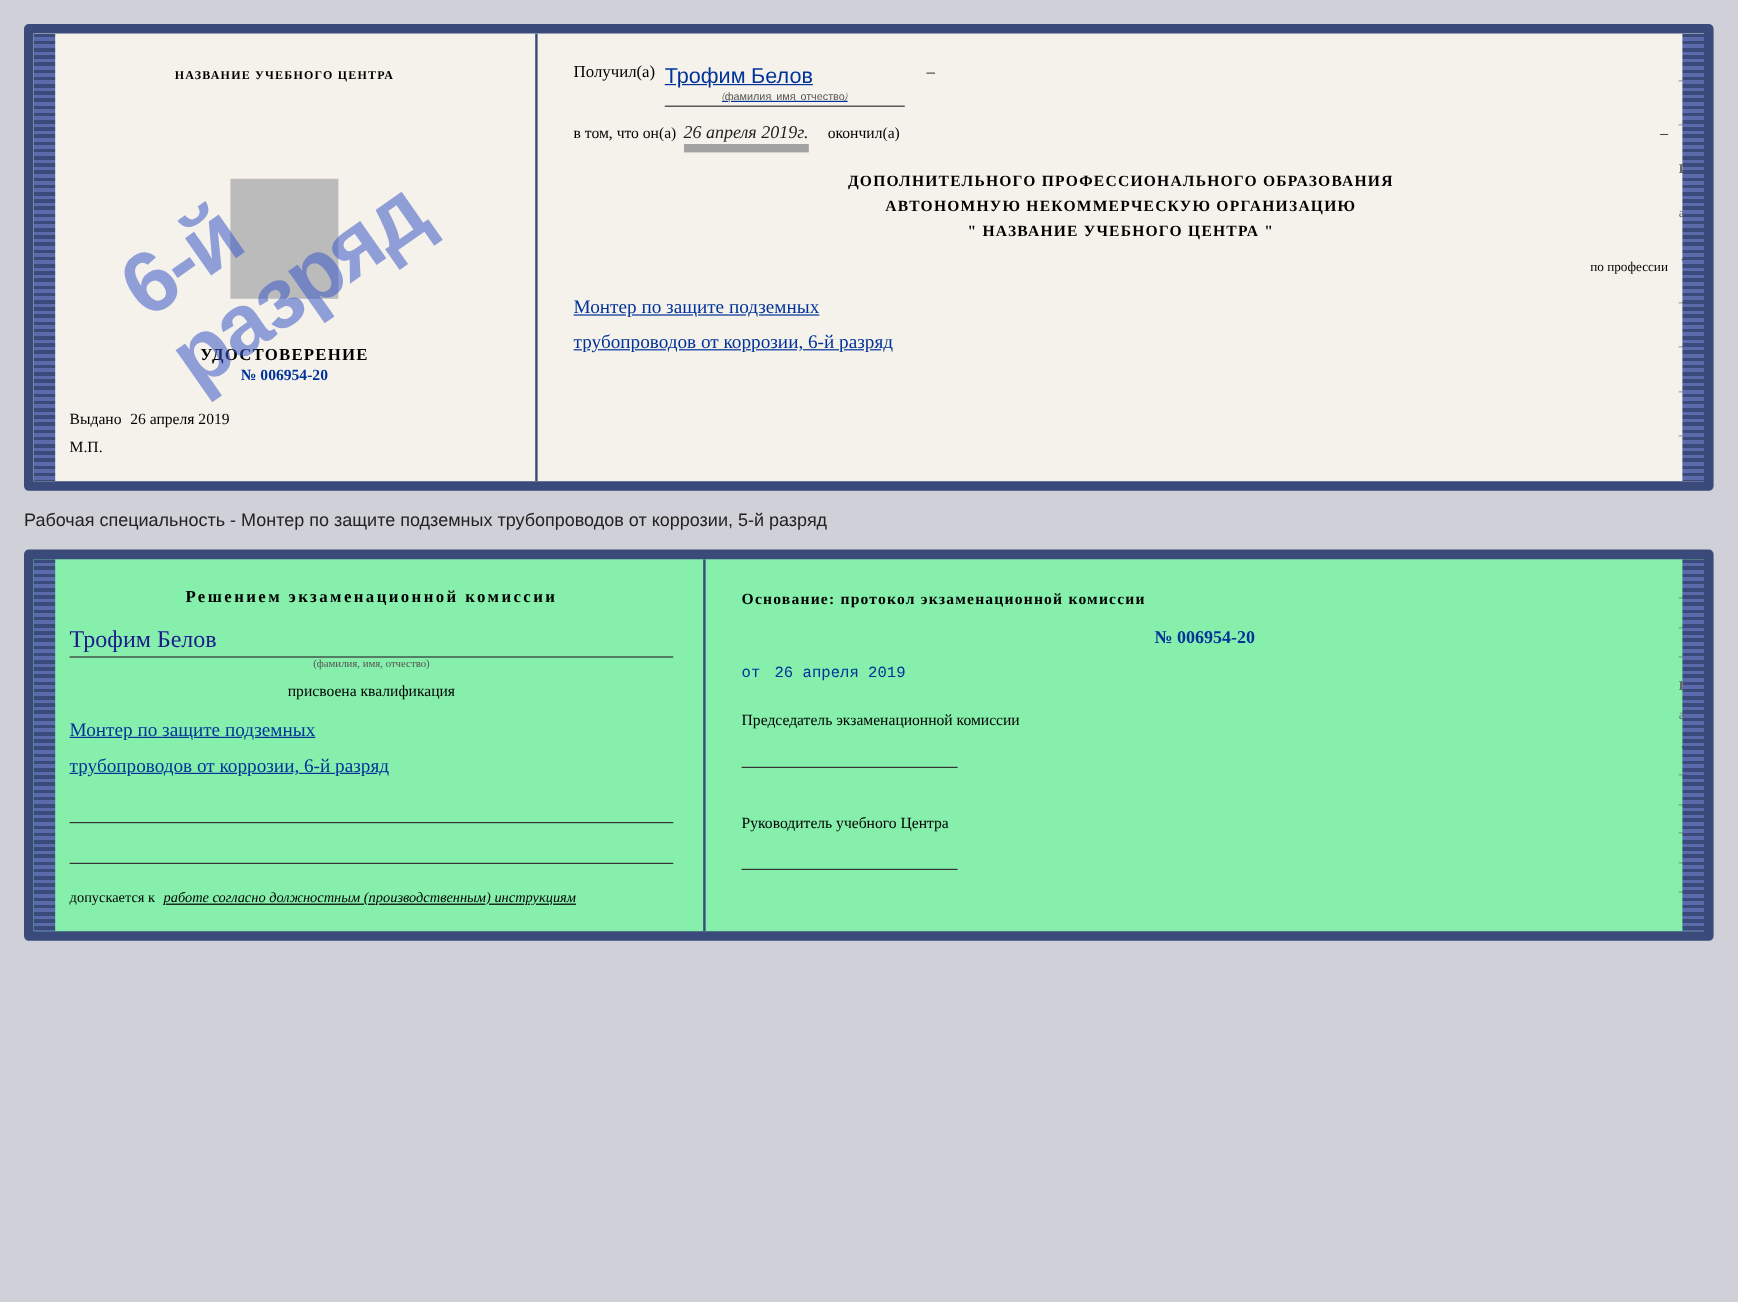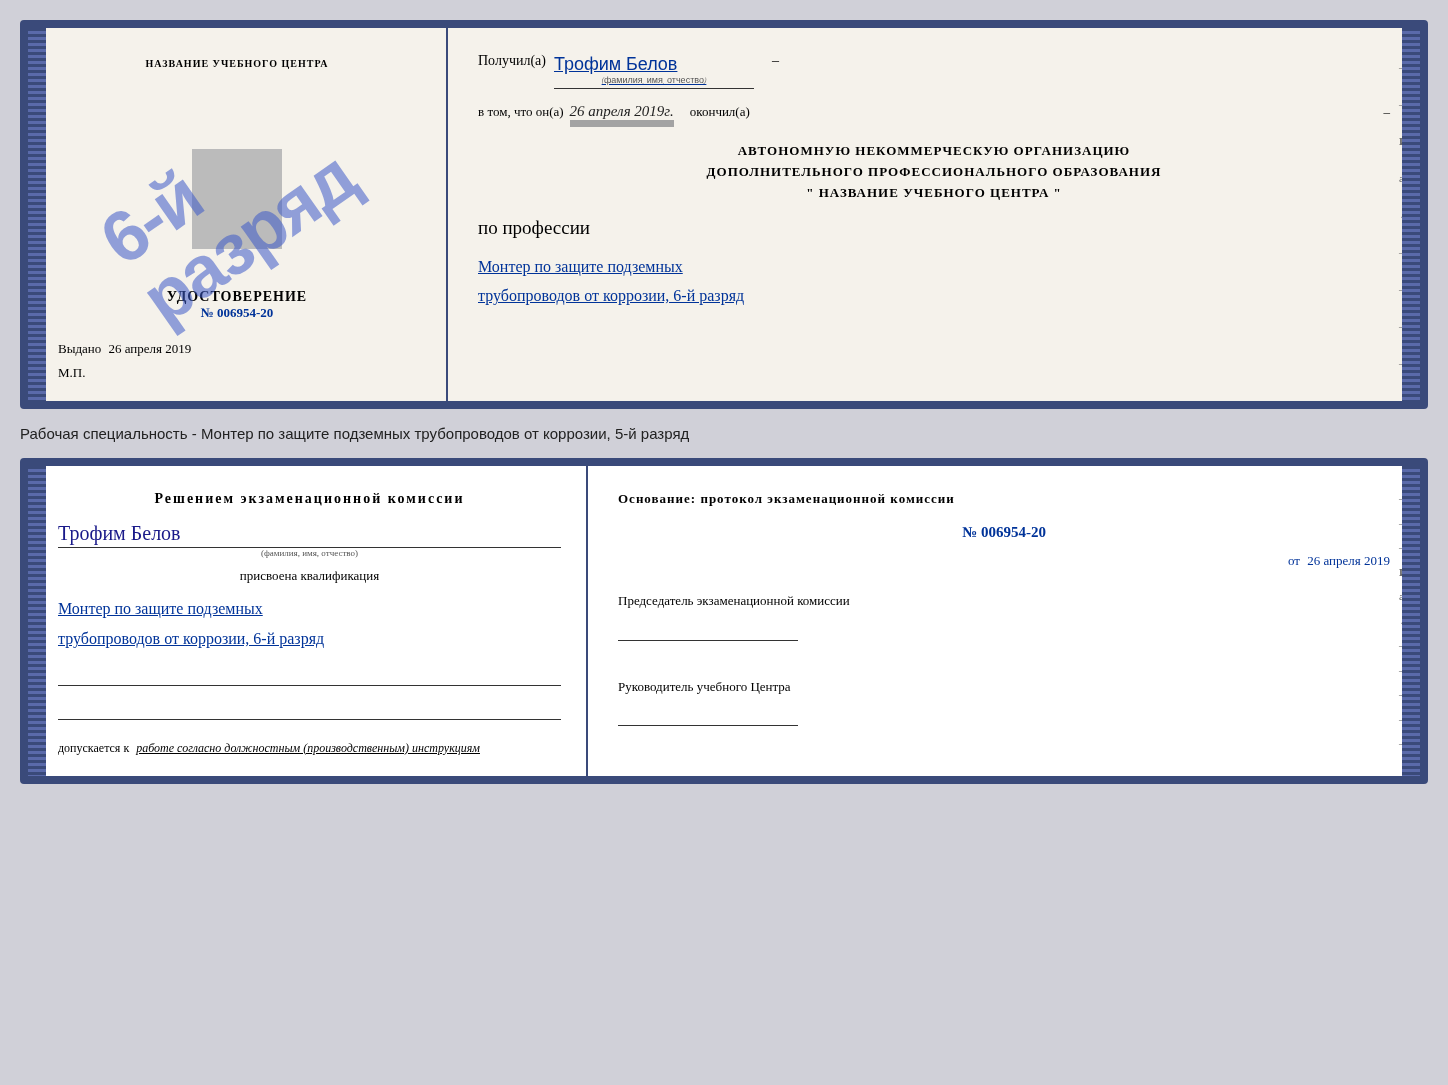--- a/index.html
+++ b/index.html
@@ -168,21 +168,22 @@
     .org-block {
       font-size: 13px;
       text-align: center;
       font-weight: bold;
       letter-spacing: 1px;
       line-height: 1.6;
       text-transform: uppercase;
     }
 
     .po-professii {
-      font-size: 19px;
+      font-size: 11px;
+      text-align: right;
     }
 
     .profession-handwritten {
       font-family: 'Segoe Script', cursive;
       font-size: 16px;
       color: #003399;
       line-height: 1.8;
       text-decoration: underline;
     }
 
@@ -203,21 +204,21 @@
     .caption-line {
       font-size: 15px;
       color: #222;
       padding: 4px 0;
       font-family: Arial, sans-serif;
     }
 
     
     .bottom-document {
       display: flex;
-      background: #ffffff;
+      background: #86efac;
       border: 8px solid #3a4a7a;
       border-radius: 4px;
       position: relative;
       overflow: hidden;
     }
 
     .bottom-left {
       width: 560px;
       border-right: 2px solid #3a4a7a;
       padding: 25px 25px 20px 30px;
@@ -291,21 +292,22 @@
       font-size: 15px;
       font-weight: bold;
       color: #003399;
       text-align: center;
       margin-top: 5px;
     }
 
     .ot-date {
       font-size: 13px;
       color: #003399;
-      text-align: right;
+      text-align: left;
+      font-family: Liberation Mono, monospace;
     }
 
     .predsedatel-block {
       margin-top: 10px;
     }
 
     .predsedatel-text {
       font-size: 13px;
       line-height: 1.5;
     }
@@ -406,22 +408,22 @@
       </div>
 
       <div class="vtom-line">
         <span>в том, что он(а)</span>
         <span class="handwritten-date">26 апреля 2019г.</span>
         <span style="margin-left:10px;" class="okoncil-text">окончил(а)</span>
         <span style="margin-left: auto;">–</span>
       </div>
 
       <div class="org-block">
+        <div>ДОПОЛНИТЕЛЬНОГО ПРОФЕССИОНАЛЬНОГО ОБРАЗОВАНИЯ</div>
         <div>АВТОНОМНУЮ НЕКОММЕРЧЕСКУЮ ОРГАНИЗАЦИЮ</div>
-        <div>ДОПОЛНИТЕЛЬНОГО ПРОФЕССИОНАЛЬНОГО ОБРАЗОВАНИЯ</div>
         <div>"   НАЗВАНИЕ УЧЕБНОГО ЦЕНТРА   "</div>
       </div>
 
       <div class="po-professii">по профессии</div>
 
       <div class="profession-handwritten">
         <div>Монтер по защите подземных</div>
         <div>трубопроводов от коррозии, 6-й разряд</div>
       </div>
 

